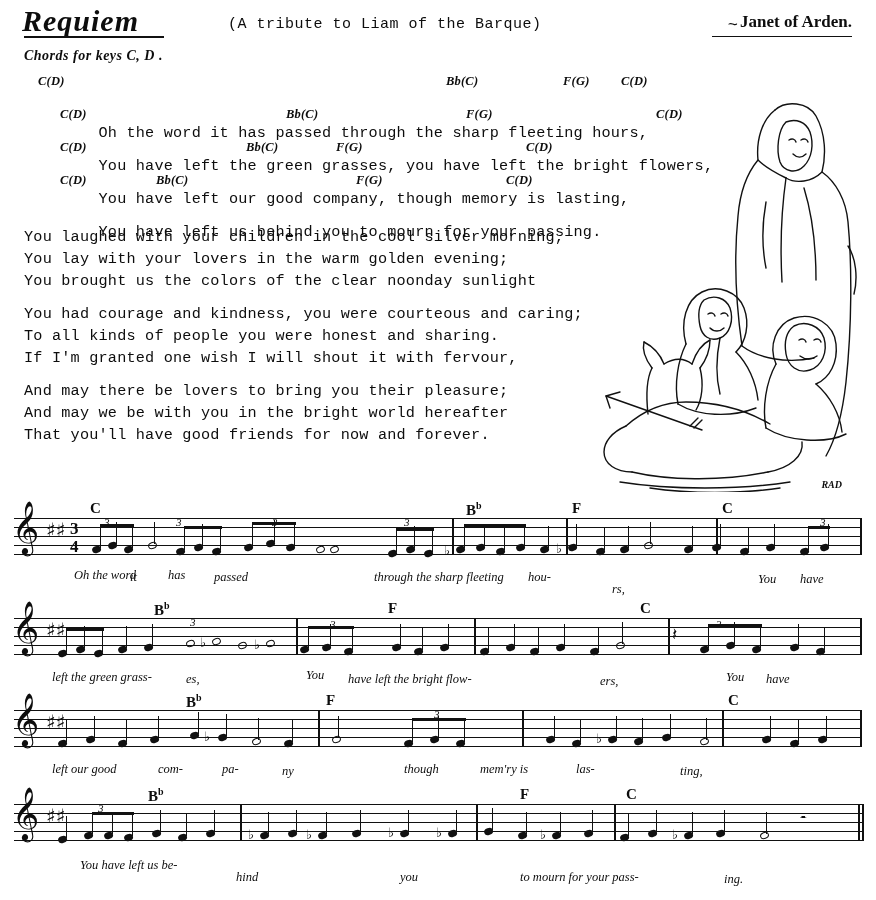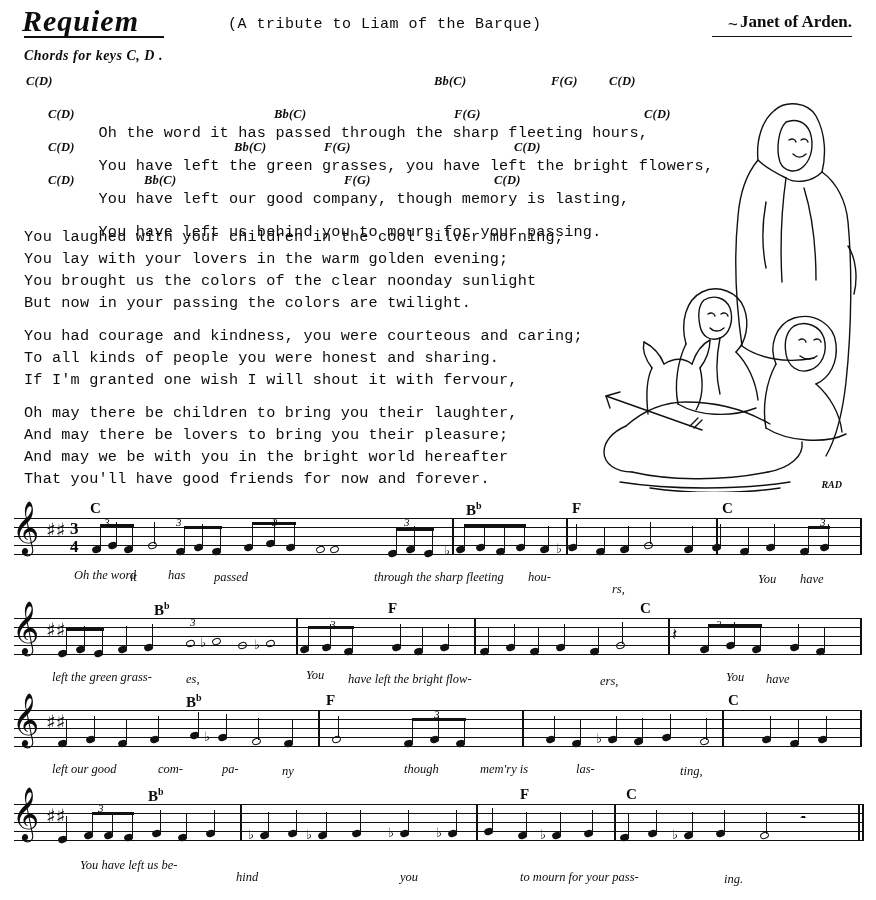--- a/index.html
+++ b/index.html
@@ -99,21 +99,21 @@
     white-space: pre;
     height: 19px;
     margin-bottom: 3px;
   }
   .verse.chorded .lyric-line {
     margin-top: 14px;
   }
   .chordrow {
     position: absolute;
     top: -14px;
-    left: 0;
+    left: 12px;
     height: 14px;
     width: 100%;
     font-family: "Liberation Serif", serif;
     font-style: italic;
     font-weight: bold;
     font-size: 12.5px;
     white-space: pre;
   }
   .chordrow span {
     position: absolute;
@@ -319,31 +319,29 @@
           <span style="left:470px">C(D)</span>
         </span>
         <span>You have left us behind you to mourn for your passing.</span>
       </div>
     </div>
 
     <div class="verse" style="margin-top:24px">
       <div class="lyric-line">You laughed with your children in the cool silver morning,</div>
       <div class="lyric-line">You lay with your lovers in the warm golden evening;</div>
       <div class="lyric-line">You brought us the colors of the clear noonday sunlight</div>
-      <div class="lyric-line">But now in your passing the colors are twilight.</div>
     </div>
 
     <div class="verse" style="margin-top:14px">
       <div class="lyric-line">You had courage and kindness, you were courteous and caring;</div>
       <div class="lyric-line">To all kinds of people you were honest and sharing.</div>
       <div class="lyric-line">If I'm granted one wish I will shout it with fervour,</div>
     </div>
 
     <div class="verse" style="margin-top:14px">
-      <div class="lyric-line">Oh may there be children to bring you their laughter,</div>
       <div class="lyric-line">And may there be lovers to bring you their pleasure;</div>
       <div class="lyric-line">And may we be with you in the bright world hereafter</div>
       <div class="lyric-line">That you'll have good friends for now and forever.</div>
     </div>
   </div>
 
   <div class="illus">
     <svg width="278" height="396" viewBox="0 0 278 396" fill="none" stroke="#111" stroke-width="1.4" stroke-linecap="round" stroke-linejoin="round">
 
       <path d="M185 14 C196 4 218 6 226 20 C236 38 236 60 232 76 C246 86 256 104 258 126 C262 168 262 230 256 286 C252 322 244 346 236 360"></path>

